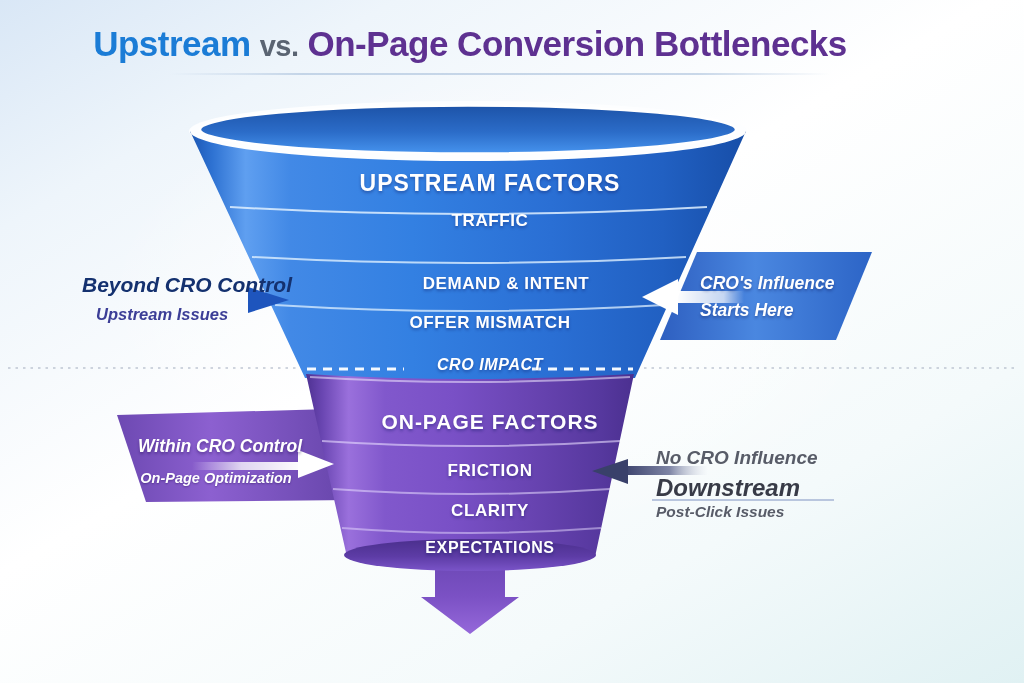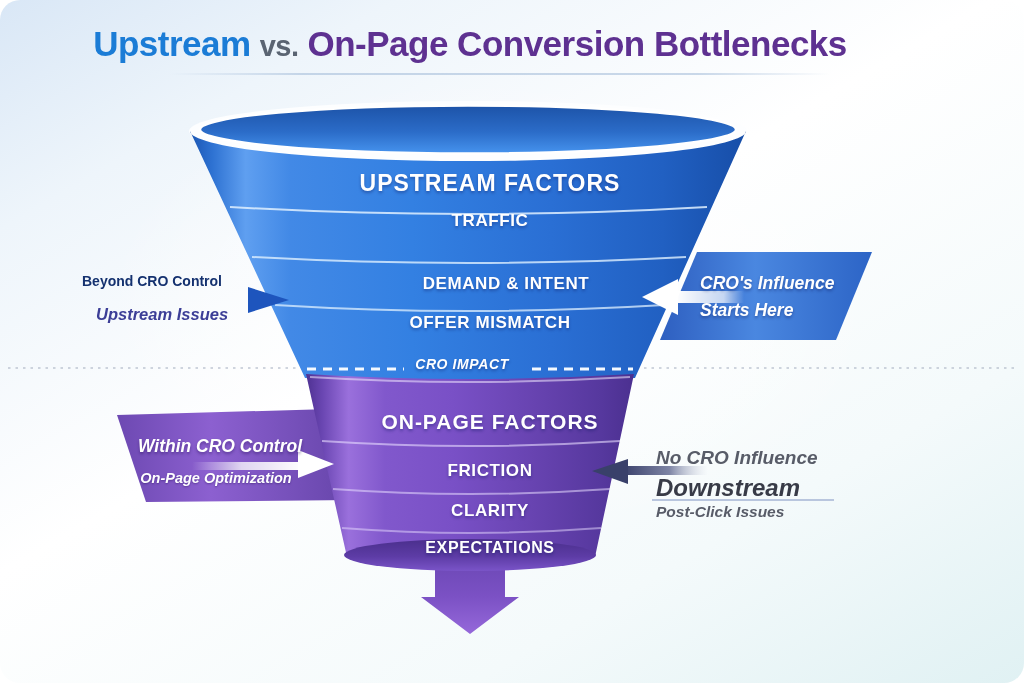--- a/index.html
+++ b/index.html
@@ -1,20 +1,19 @@
 <!DOCTYPE html>
 <html><head>
 <meta charset="utf-8">
 <style>
   html,body{margin:0;padding:0;}
   .stage{
     position:relative;width:1024px;height:683px;overflow:hidden;
     font-family:"Liberation Sans",sans-serif;
     background:linear-gradient(150deg,#d9e7f6 0%,#eef5fb 18%,#ffffff 45%,#f4fafb 75%,#e0f1f3 100%);
-    border-radius:20px;
   }
   .stage::before{
     content:"";position:absolute;inset:0;
     background:radial-gradient(ellipse 560px 330px at 48% 45%,rgba(255,255,255,.95) 0%,rgba(255,255,255,0) 70%);
   }
   svg.layer{position:absolute;left:0;top:0;}
   
   .title{position:absolute;left:0;top:24px;width:940px;text-align:center;
     font-size:35px;font-weight:700;letter-spacing:-.5px;white-space:nowrap;}
   .title .t1{color:#1b7cd6;margin-right:9px;}
@@ -23,26 +22,26 @@
   .title-rule{position:absolute;left:170px;top:73px;width:660px;height:2px;
     background:linear-gradient(90deg,rgba(160,185,215,0),rgba(160,185,215,.55) 20%,rgba(160,185,215,.55) 80%,rgba(160,185,215,0));}
   
   .lbl{position:absolute;white-space:nowrap;}
   .fw{color:#ffffff;font-weight:700;transform:translateX(-50%);
       text-shadow:0 2px 3px rgba(12,24,92,.38);letter-spacing:.6px;padding-left:44px;}
   .t-upstream-header{left:468px;top:170px;font-size:23px;letter-spacing:1px;}
   .t-traffic{left:468px;top:211px;font-size:17px;}
   .t-demand{left:484px;top:274px;font-size:17px;}
   .t-offer{left:468px;top:313px;font-size:17px;}
-  .t-croimpact{left:440px;top:356px;font-size:14px;font-style:italic;}
+  .t-croimpact{left:468px;top:356px;font-size:16px;font-style:italic;}
   .t-onpage-header{left:468px;top:410px;font-size:21px;letter-spacing:1px;}
   .t-friction{left:468px;top:461px;font-size:17px;}
   .t-clarity{left:468px;top:501px;font-size:17px;}
   .t-expect{left:468px;top:539px;font-size:16px;}
-  .t-beyond{left:82px;top:273px;font-size:14px;font-weight:700;color:#14316f;}
+  .t-beyond{left:82px;top:273px;font-size:21px;font-weight:700;font-style:italic;color:#14316f;}
   .t-upissues{left:96px;top:305px;font-size:16.5px;font-style:italic;font-weight:600;color:#3c3e97;text-align:center;}
   .t-influence{left:700px;top:270px;font-size:17.5px;line-height:27px;font-weight:700;font-style:italic;
       color:#ffffff;text-shadow:0 2px 3px rgba(12,24,92,.4);}
   .t-within{left:220px;top:436px;font-size:17.5px;font-weight:700;font-style:italic;color:#fff;
       transform:translateX(-50%);text-shadow:0 2px 3px rgba(40,16,90,.45);}
   .t-onpageopt{left:216px;top:470px;font-size:14.5px;font-weight:700;font-style:italic;color:#fff;
       transform:translateX(-50%);text-shadow:0 1px 2px rgba(40,16,90,.45);}
   .t-nocro1{left:656px;top:447px;font-size:19px;font-style:italic;font-weight:600;color:#585c68;}
   .t-nocro2{left:656px;top:474px;font-size:24px;font-style:italic;font-weight:700;color:#383b47;}
   .t-postclick{left:656px;top:503px;font-size:15.5px;font-style:italic;font-weight:600;color:#585c68;}

